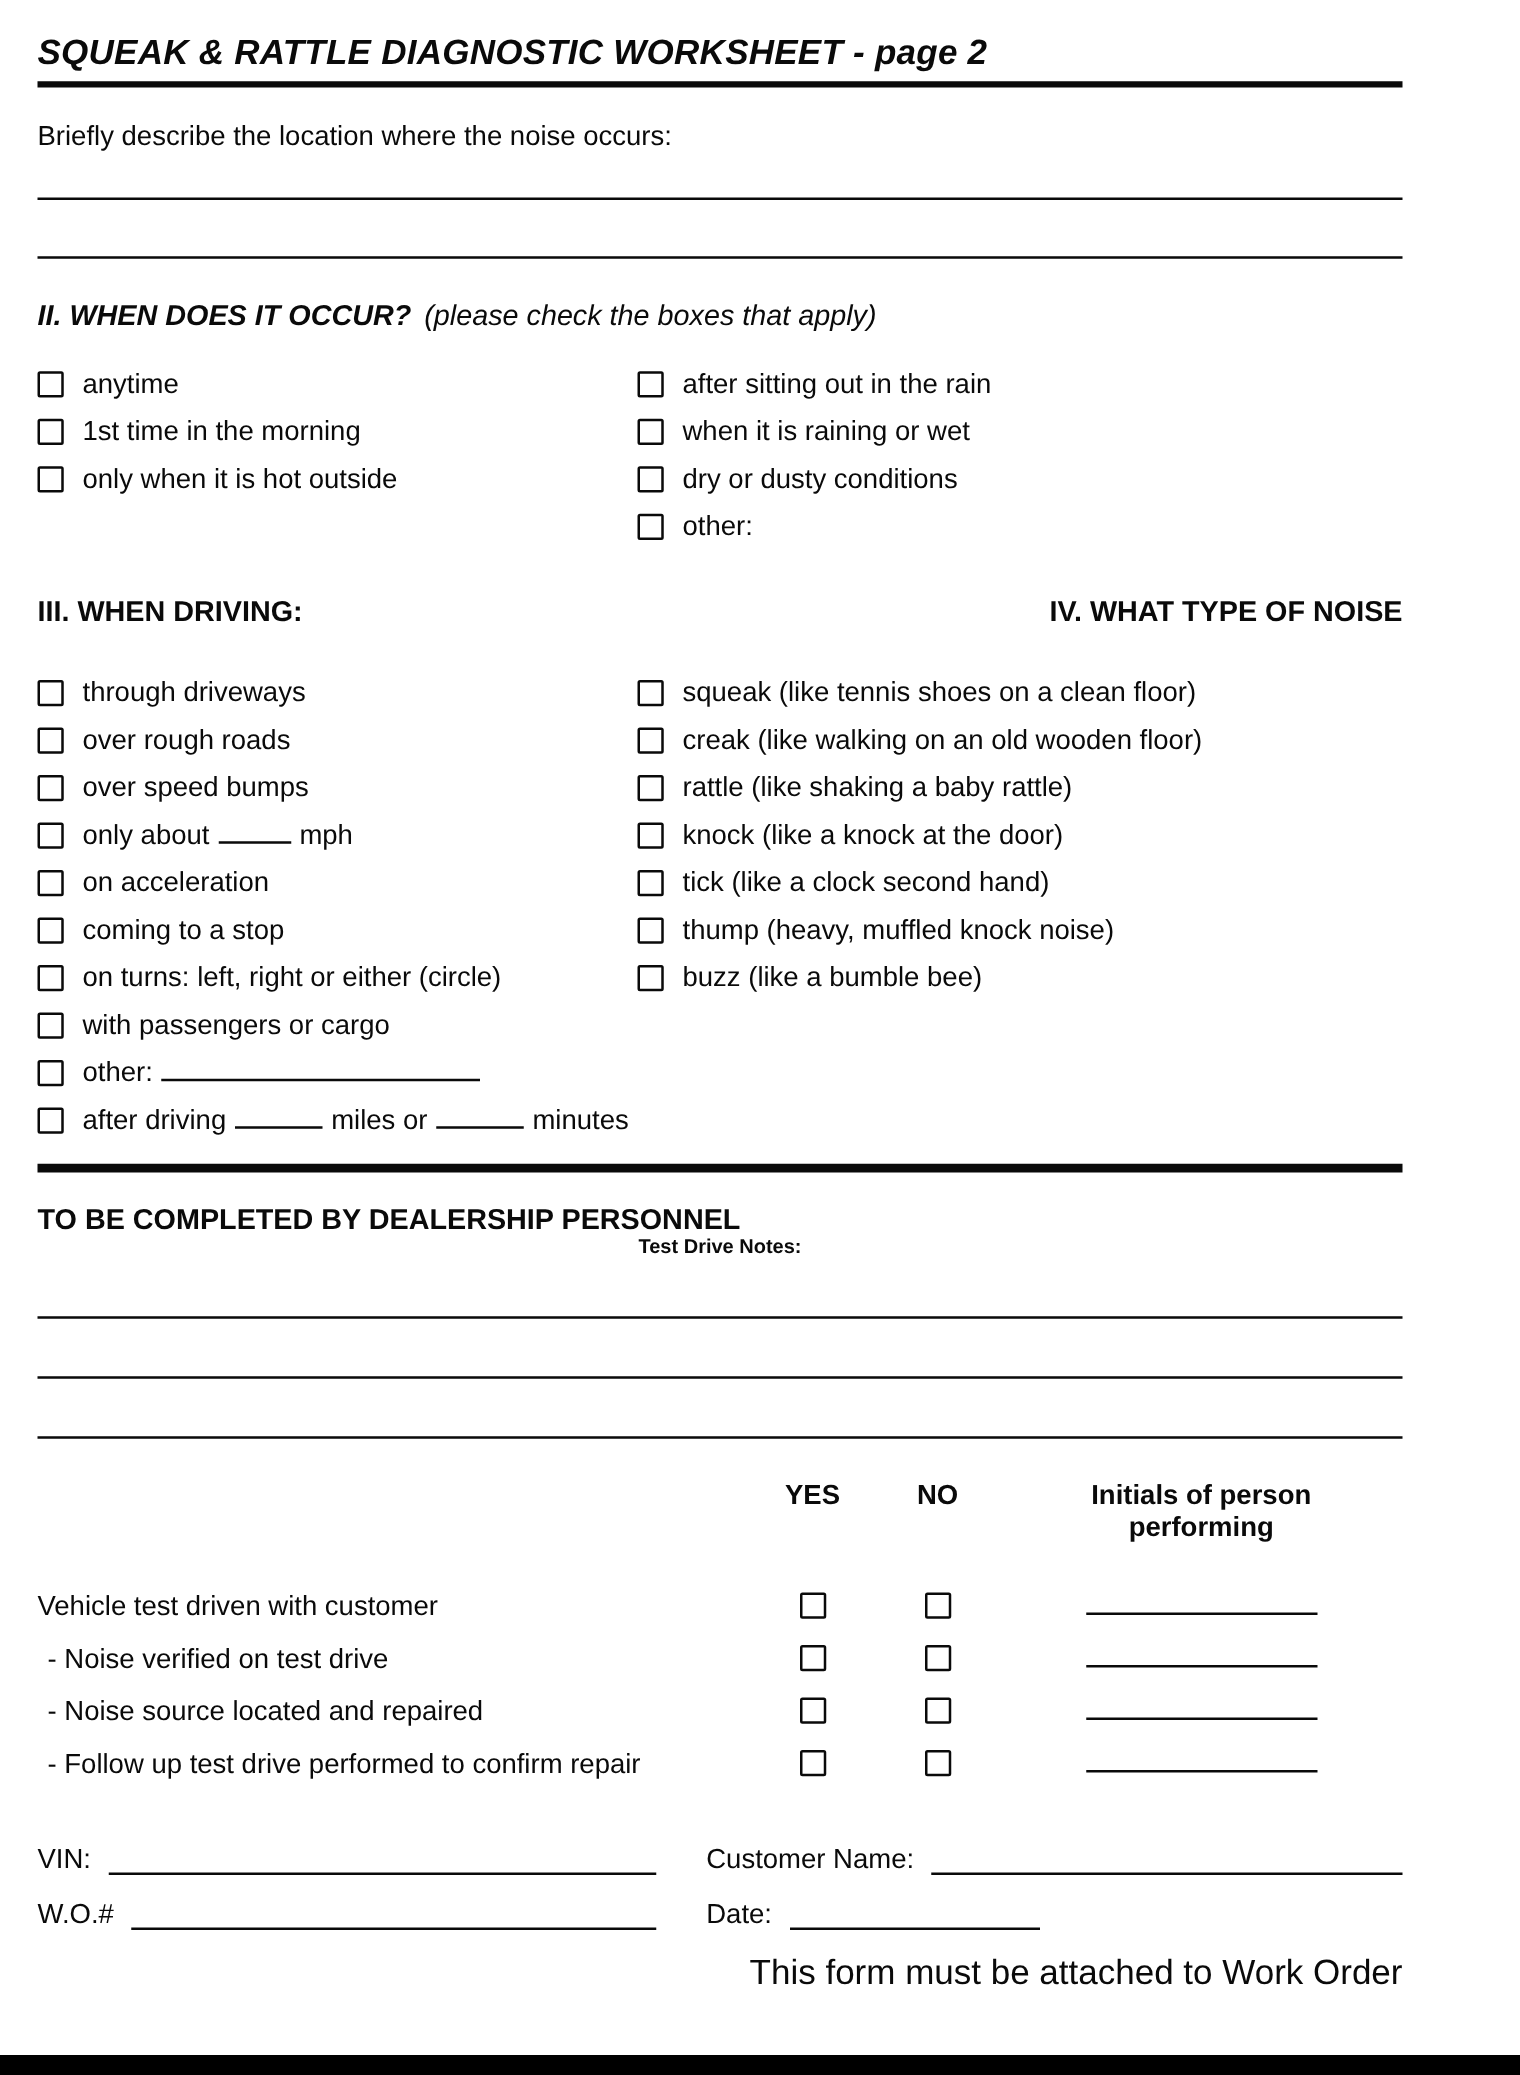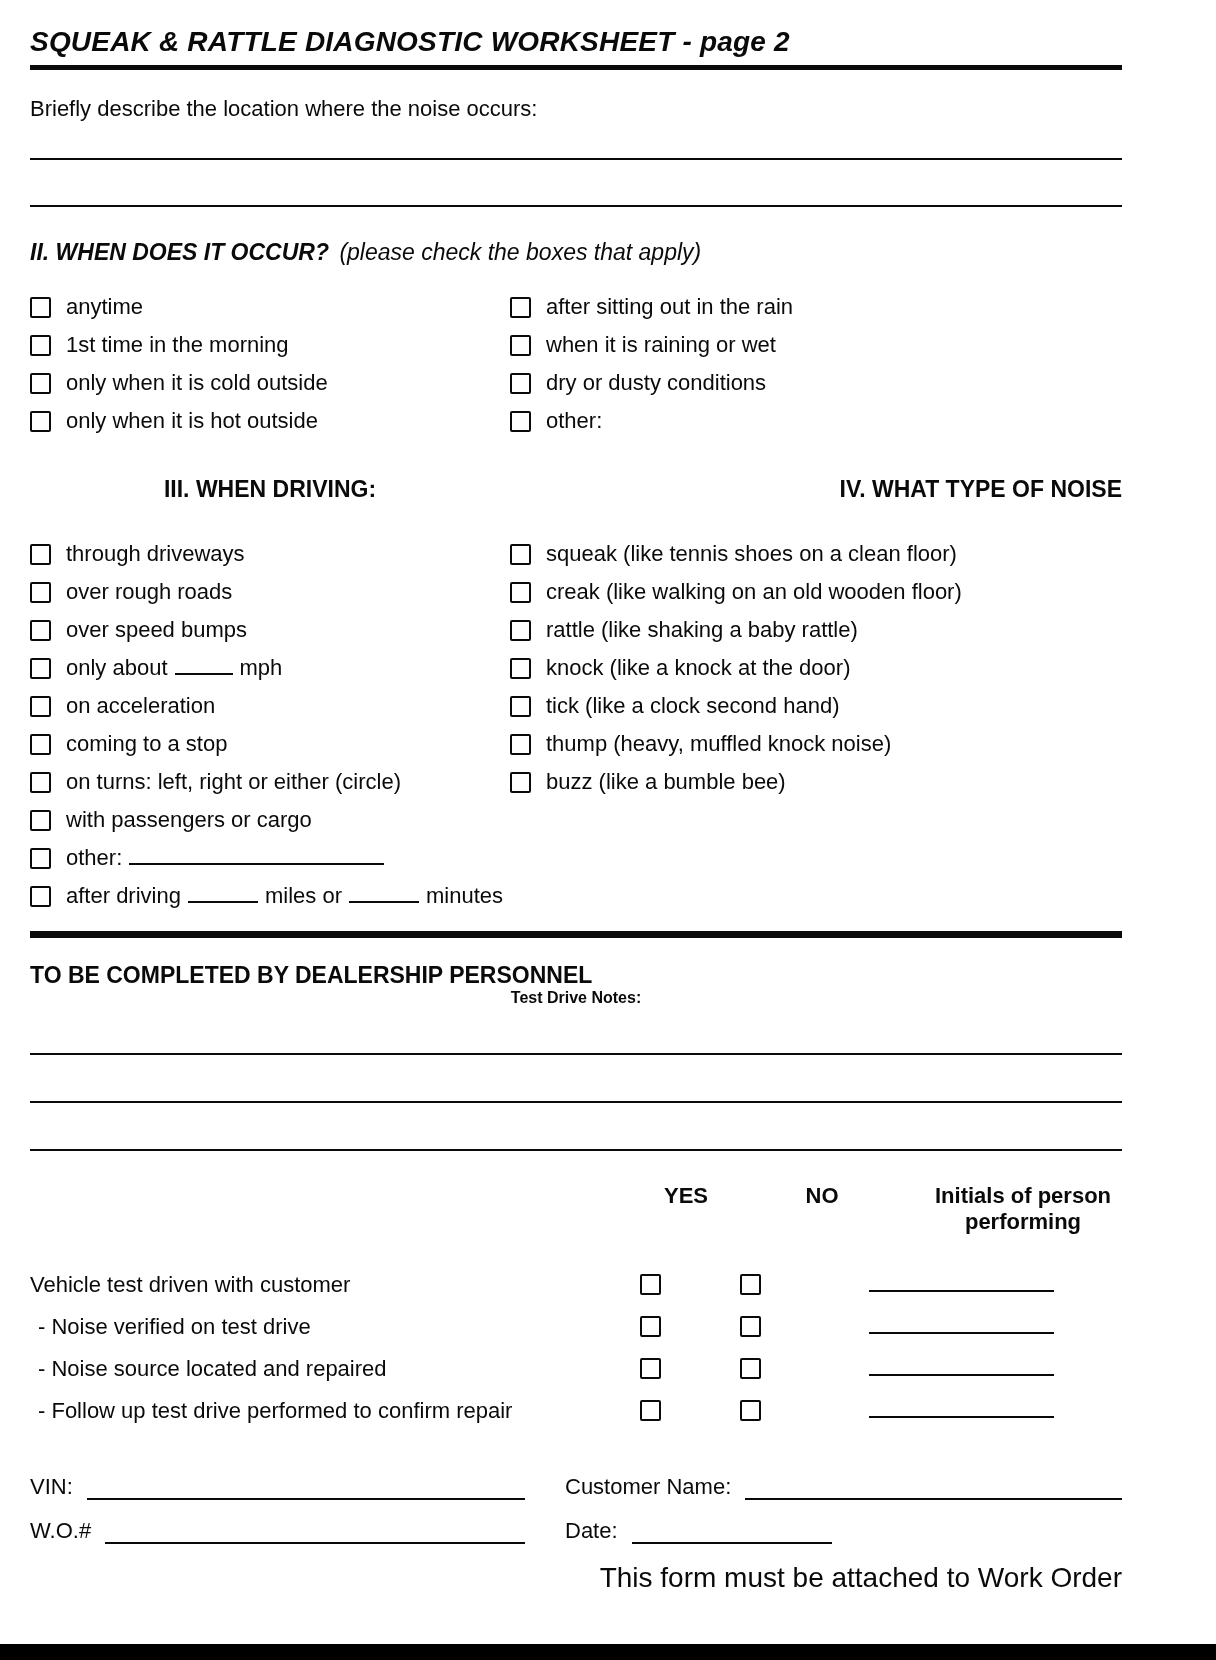--- a/index.html
+++ b/index.html
@@ -16,40 +16,40 @@
   .rule-heavy { height:7px; background:#0a0a0a; margin-top:10px; }
 
   .prompt { font-size:22px; margin-top:26px; }
   .write-line { border-bottom:2.5px solid #0a0a0a; margin-top:45px; height:1px; }
   .wl-first { margin-top:36px; }
 
   .sec-head { margin-top:32px; font-size:23px;font-style:italic; }
   .sec-head .note { font-weight:normal; margin-left:4px; }
 
   .two-col { display:flex; }
-  .col-left { width:480px; flex:none;text-align:center; }
+  .col-left { width:480px; flex:none; }
   .col-right { flex:1; min-width:0;text-align:right; }
   .cols-checks { margin-top:28px; }
   .cols-heads { margin-top:30px; }
   .cols-lists { margin-top:38px; }
   .sub-head { font-size:23px; font-weight:bold; }
 
   .check-row { display:flex; align-items:center; margin-bottom:12px; }
   .checkbox {
     width:21px; height:21px; border:2.5px solid #0a0a0a; border-radius:2px;
     flex:none; margin-right:15px; background:#fff;
   }
   .check-label { font-size:22px; white-space:nowrap; display:inline-flex; align-items:baseline; }
   .blank { display:inline-block; border-bottom:2px solid #0a0a0a; height:16px; margin:0 7px; flex:none; }
 
   .dealer-heading { font-size:23px; font-weight:bold; margin-top:24px; }
   .notes-label { font-size:16px; font-weight:bold; margin-top:0;text-align:center; }
   .nl { margin-top:46px; }
 
-  .test-head { display:grid; grid-template-columns:570px 100px 100px 1fr; margin-top:32px; align-items:start;gap:36px; }
+  .test-head { display:grid; grid-template-columns:570px 100px 100px 1fr; margin-top:32px; align-items:start; }
   .col-yes, .col-no { font-size:22px; font-weight:bold; text-align:center; }
   .col-initials { font-size:22px; font-weight:bold; text-align:center; width:230px; margin:0 auto; line-height:1.2; }
 
   #test-rows { margin-top:36px; }
   .test-row { display:grid; grid-template-columns:570px 100px 100px 1fr; align-items:center; margin-bottom:16px; }
   .test-label { font-size:22px; white-space:nowrap; }
   .test-label.indent { padding-left:8px; }
   .cell { display:flex; justify-content:center; align-items:center; }
   .cell .checkbox { margin-right:0; }
   .initials-line { display:inline-block; width:185px; border-bottom:2.5px solid #0a0a0a; height:14px; }
@@ -88,26 +88,20 @@
         <div class="check-row">
           <span class="checkbox"></span>
           <span class="check-label">
             <span class="seg">anytime</span>
           </span>
         </div>
         <div class="check-row">
           <span class="checkbox"></span>
           <span class="check-label">
             <span class="seg">1st time in the morning</span>
-          </span>
-        </div>
-        <div class="check-row">
-          <span class="checkbox"></span>
-          <span class="check-label">
-            <span class="seg">only when it is cold outside</span>
           </span>
         </div>
         <div class="check-row">
           <span class="checkbox"></span>
           <span class="check-label">
             <span class="seg">only when it is hot outside</span>
           </span>
         </div>
       </div>
     <div class="col-right" id="s2-right">

